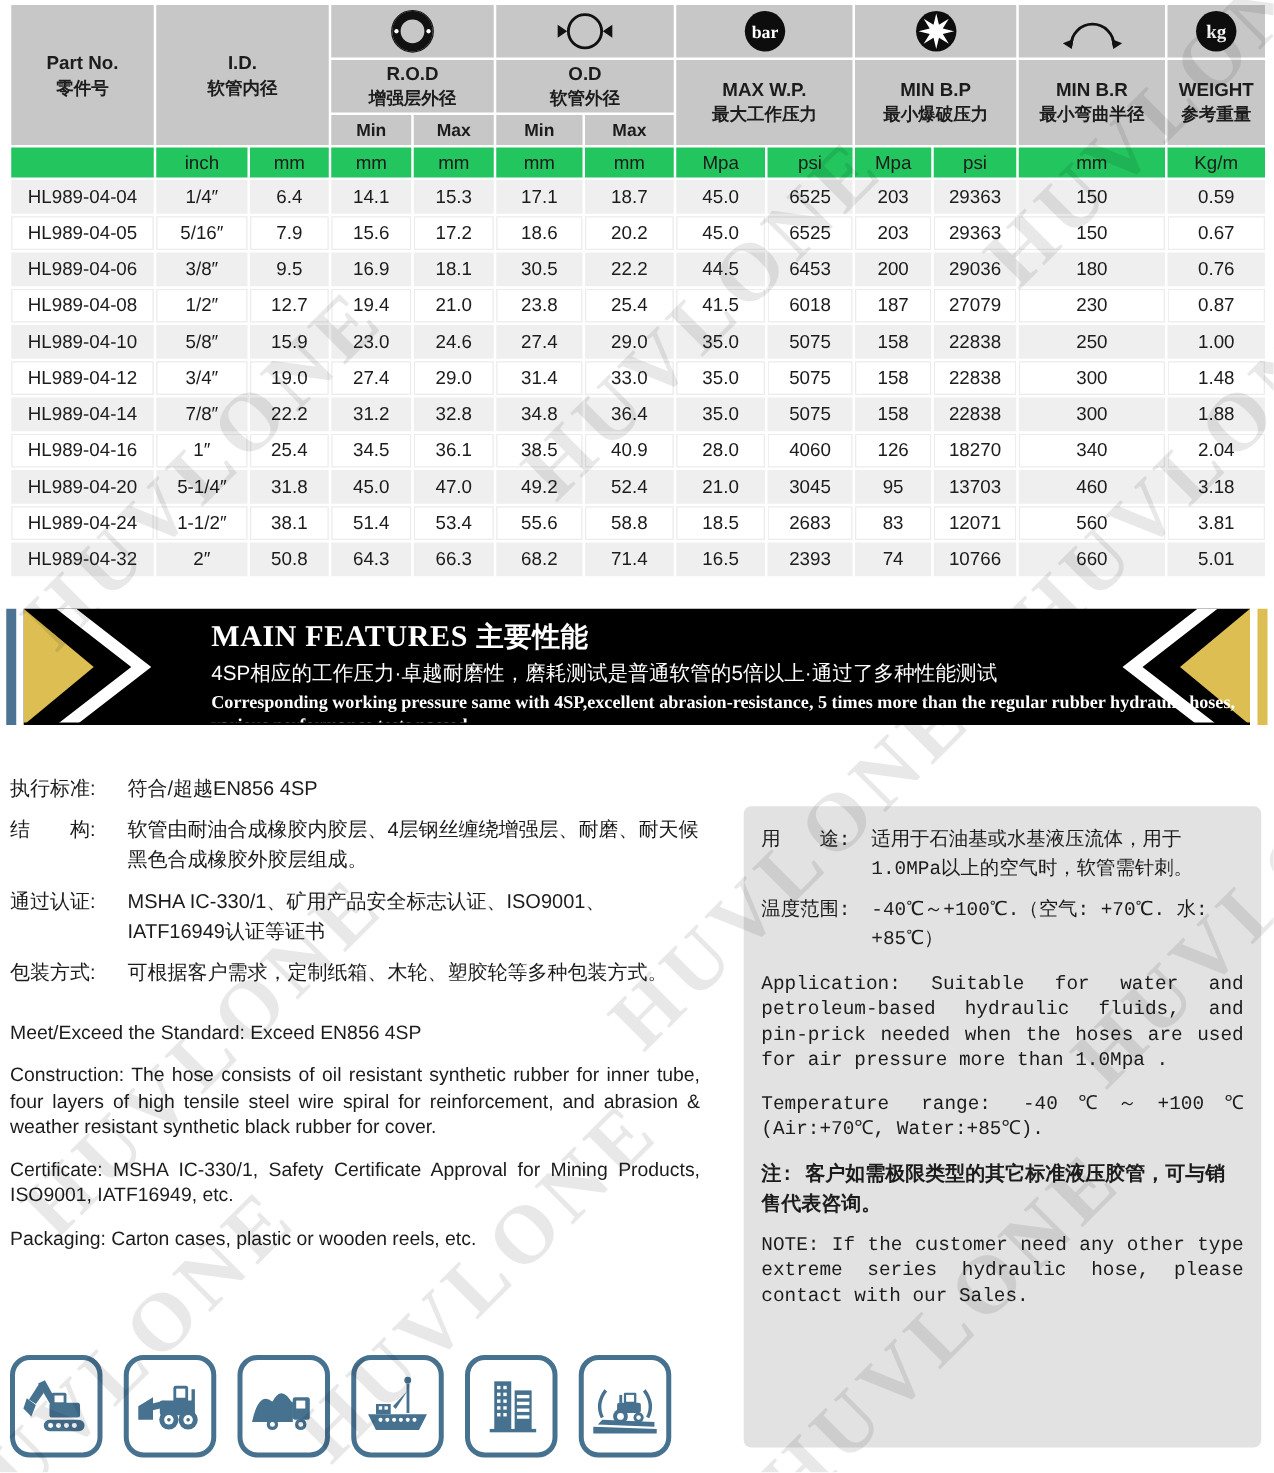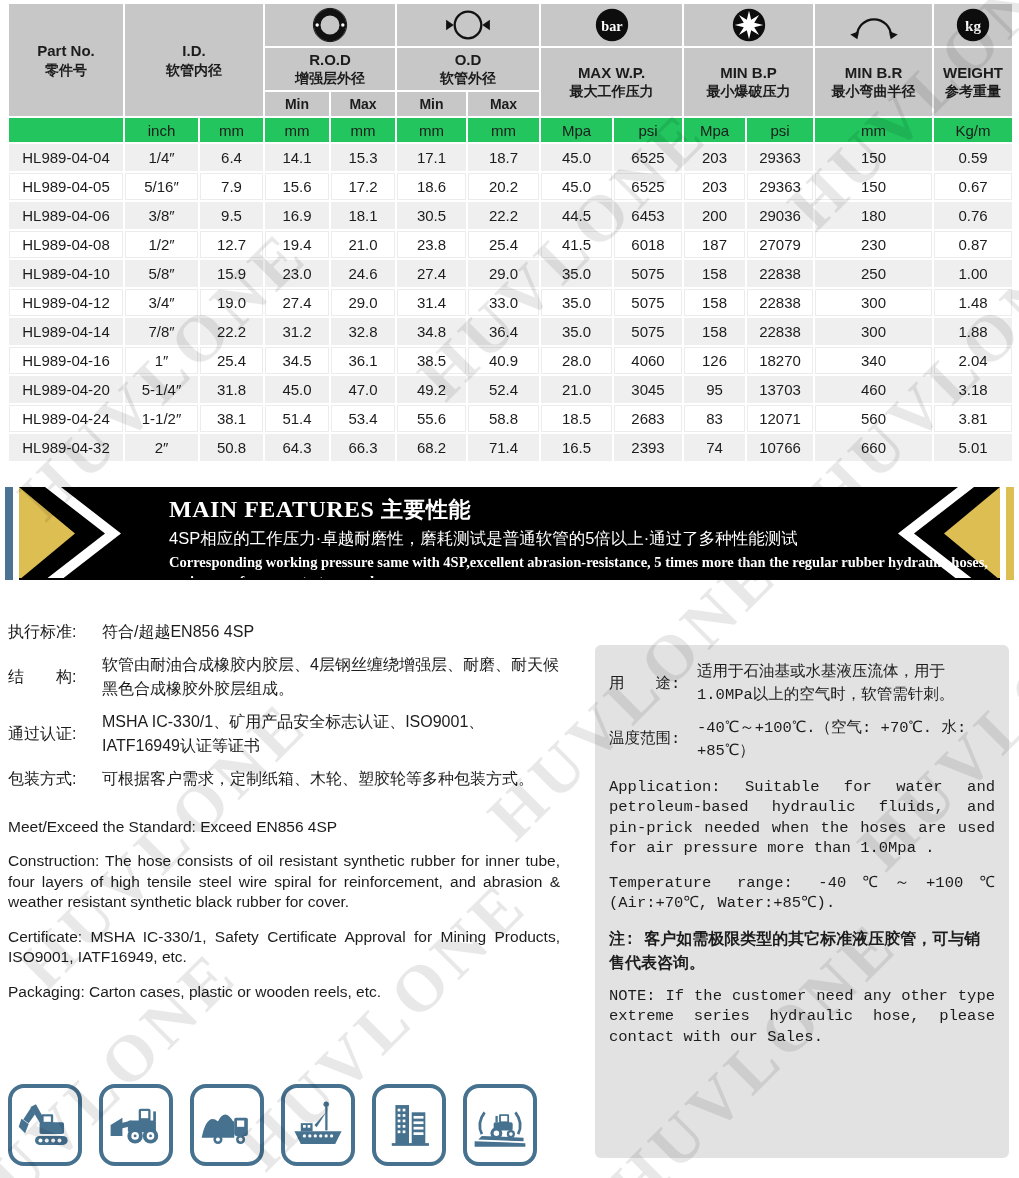--- a/index.html
+++ b/index.html
@@ -38,21 +38,21 @@
   .banner .chev.right{right:0;}
   .banner .txt{position:absolute;left:150px;top:8px;color:#fff;}
   .b-title{font-family:"Liberation Serif","DejaVu Serif",serif;font-weight:bold;font-size:24px;letter-spacing:0.5px;}
   .b-title .zh{font-family:"Liberation Sans","DejaVu Sans",sans-serif;font-size:22px;}
   .b-zh{font-size:16.5px;margin-top:3px;}
   .b-en{font-family:"Liberation Serif","DejaVu Serif",serif;font-weight:bold;font-size:14.5px;
         line-height:1.3;margin-top:3px;width:820px;}
 
   
   .left-col{position:absolute;left:8px;top:620px;width:552px;}
-  .zh-spec{display:flex;margin-bottom:9px;font-size:16px;line-height:1.5;align-items:center;}
+  .zh-spec{display:flex;margin-bottom:9px;font-size:16px;line-height:1.5;}
   .zh-spec .lbl{flex:0 0 94px;white-space:nowrap;}
   .zh-spec .txt{flex:1;}
   .en-paras{margin-top:26px;}
   .en-paras p{margin:0 0 14px 0;font-size:15.5px;line-height:1.32;text-align:justify;}
 
   .right-panel{position:absolute;left:595px;top:645px;width:414px;height:513px;background:#e2e2e2;
                border-radius:6px;padding:16px 14px 0 14px;box-sizing:border-box;font-family:Liberation Mono, monospace;}
   .right-panel .zh-spec{font-size:15.5px;}
   .right-panel .zh-spec .lbl{flex:0 0 88px;}
   .right-panel .en-paras{margin-top:14px;}

